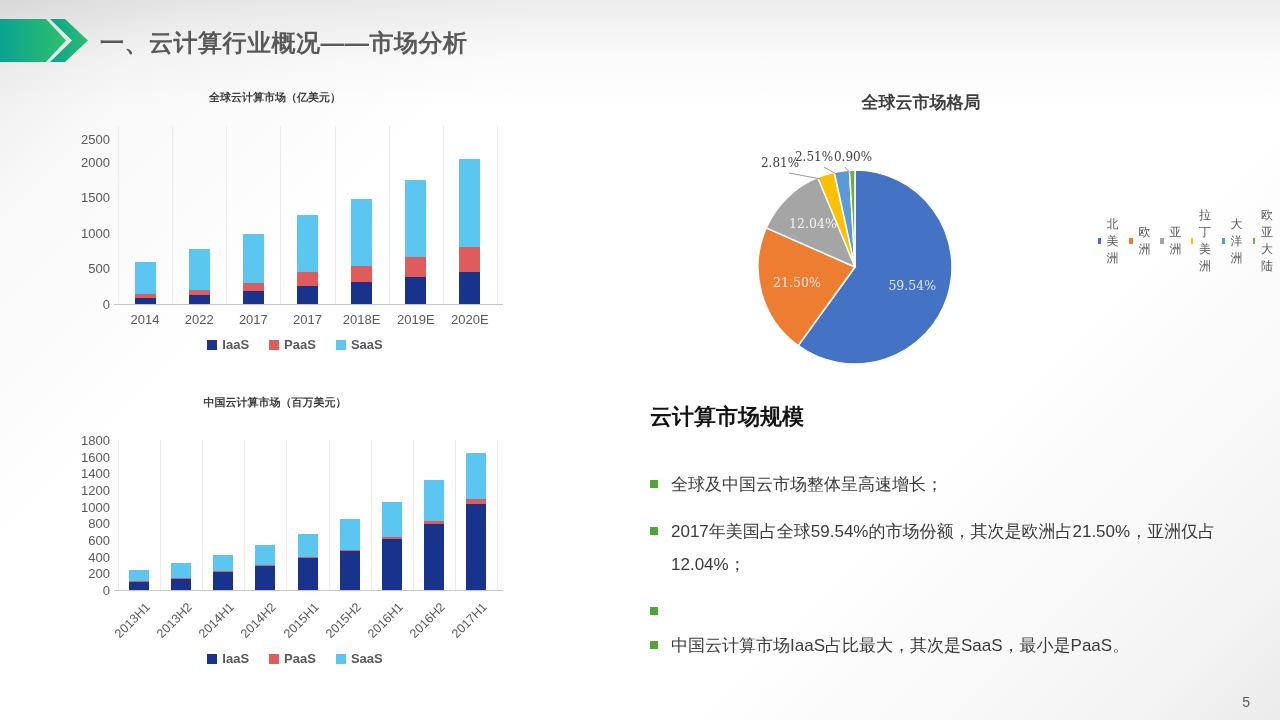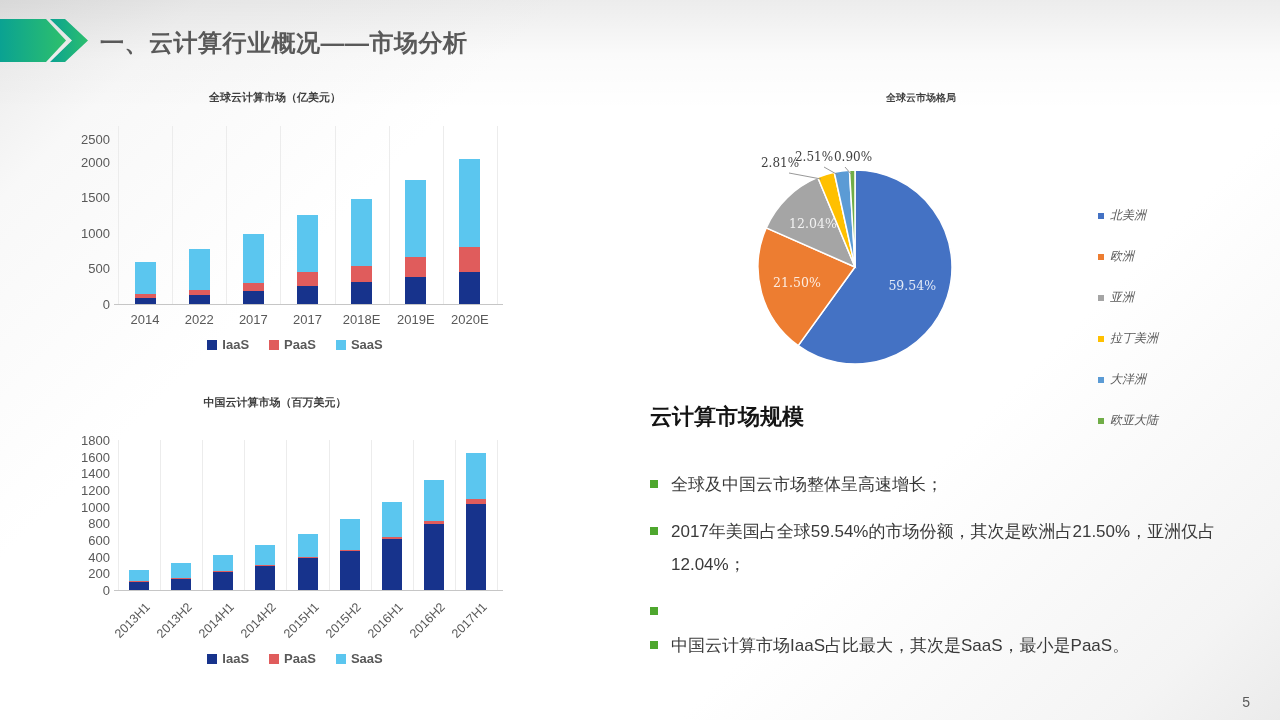--- a/index.html
+++ b/index.html
@@ -19,33 +19,33 @@
     clip-path:polygon(0 0,46px 0,66px 50%,46px 100%,0 100%);}
   .accent-chev{position:absolute;left:50px;top:19px;width:40px;height:43px;
     clip-path:polygon(0 0,15px 0,38px 50%,15px 100%,0 100%,22px 50%);}
   .slide-title{position:absolute;left:100px;top:27px;margin:0;
     font-size:24px;font-weight:bold;color:#595959;letter-spacing:0.5px;}
   
   .obj{position:absolute;}
   .chart-title{position:absolute;left:0;top:2px;width:410px;text-align:center;
     font-size:11px;font-weight:600;color:#3f3f3f;}
   .pie-title{position:absolute;left:0;top:6px;width:462px;text-align:center;
-    font-size:10px;font-weight:600;color:#3f3f3f;}
+    font-size:17px;font-weight:600;color:#3f3f3f;}
   .y-tick{position:absolute;width:40px;text-align:right;font-size:13px;color:#595959;}
   .x-lab{position:absolute;text-align:center;font-size:13px;color:#595959;}
   .x-rot{position:absolute;width:64px;text-align:right;font-size:12.5px;color:#595959;
     transform:rotate(-45deg);transform-origin:100% 0;}
   .gridline{position:absolute;width:1px;background:#ececec;}
   .baseline{position:absolute;height:1px;background:#c6c6c6;}
   .bar-seg{position:absolute;}
   .chart-legend{position:absolute;left:0;width:100%;display:flex;justify-content:center;gap:20px;}
   .leg-item{display:flex;align-items:center;gap:5px;font-size:13px;font-weight:600;color:#595959;}
   .leg-item i{display:inline-block;width:10px;height:10px;}
   
-  .pie-legend{position:absolute;left:408px;top:122px;display:flex;flex-direction:column;gap:24px;font-style:italic;}
+  .pie-legend{position:absolute;left:408px;top:122px;display:flex;flex-direction:row;gap:7px;}
   .pie-leg-item{display:flex;align-items:center;gap:6px;
     font-family:"DejaVu Serif","Liberation Serif",serif;font-size:12px;color:#595959;}
   .pie-leg-item i{display:inline-block;width:6px;height:6px;}
   .pie-svg{position:absolute;left:0;top:0;}
   
   .insight{width:588px;}
   .insight h2{margin:0;font-size:22px;font-weight:bold;color:#141414;}
   .insight ul{list-style:none;margin:36px 0 0 0;padding:0;}
   .insight li{display:flex;gap:13px;margin-bottom:14px;
     font-size:17px;line-height:1.95;color:#3a3a3a;}

